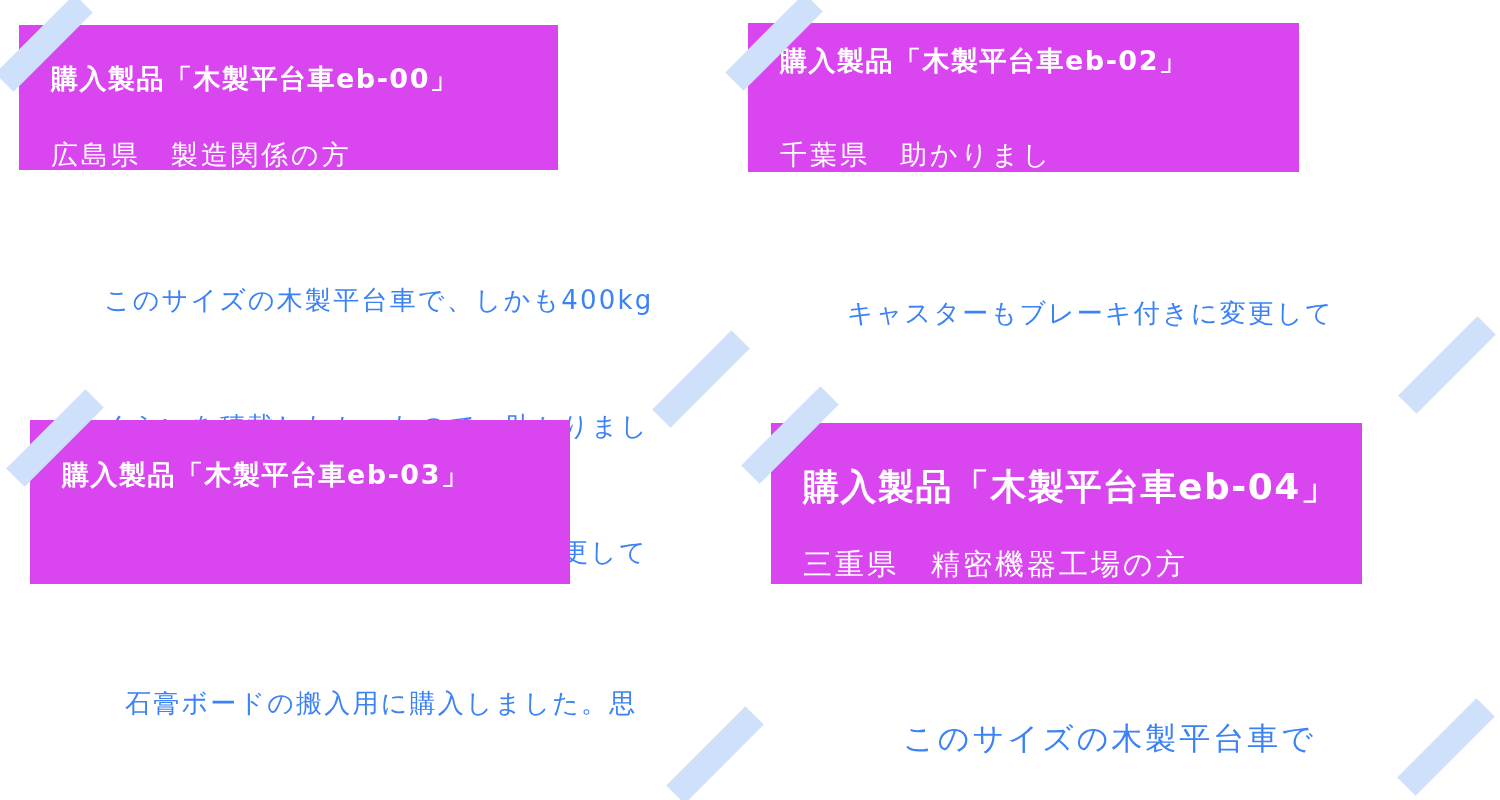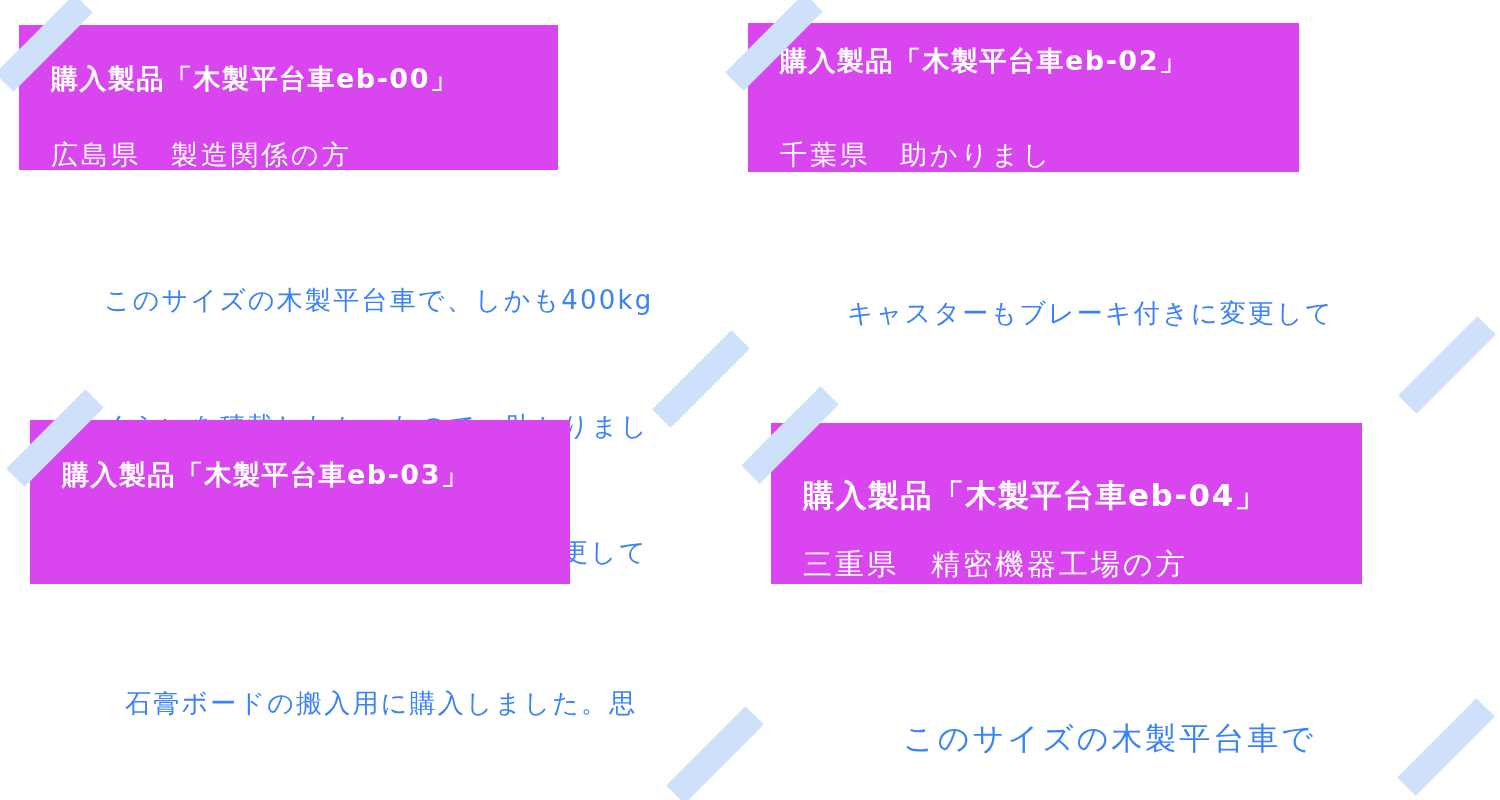--- a/index.html
+++ b/index.html
@@ -62,21 +62,21 @@
 </div>
 <div class="tape" style="left:-1px; top:425px;"></div>
 <div class="body-text" style="left:125px; top:598px;">
   <div>石膏ボードの搬入用に購入しました。思</div>
   
   
 </div>
 <div class="tape" style="left:659px; top:742px;"></div>
 
 <div class="header" style="left:771px; top:423px; width:591px; height:161px;">
-  <div class="title" style="top:40px; font-size:31px;margin-top:12px;">購入製品「木製平台車eb-04」</div>
+  <div class="title" style="top:40px; font-size:36px;">購入製品「木製平台車eb-04」</div>
   <div class="sub" style="top:94px; font-size:29px;">三重県　精密機器工場の方</div>
 </div>
 <div class="tape" style="left:734px; top:422px;"></div>
 <div class="body-text" style="left:903px; top:618px; font-size:31px; line-height:48px; letter-spacing:3px;">
   <div>このサイズの木製平台車で</div>
   
 </div>
 <div class="tape" style="left:1390px; top:734px;"></div>
 
 </body></html>

